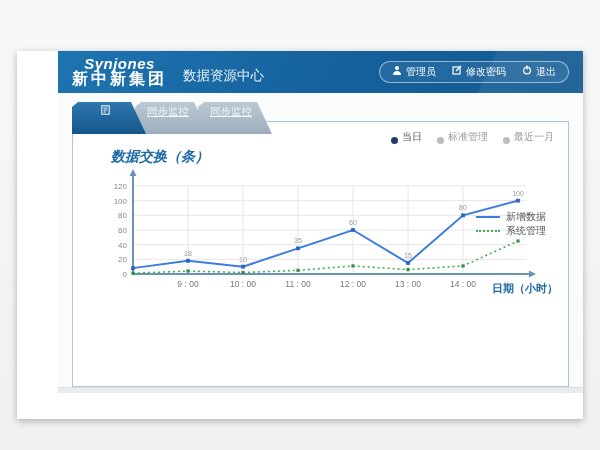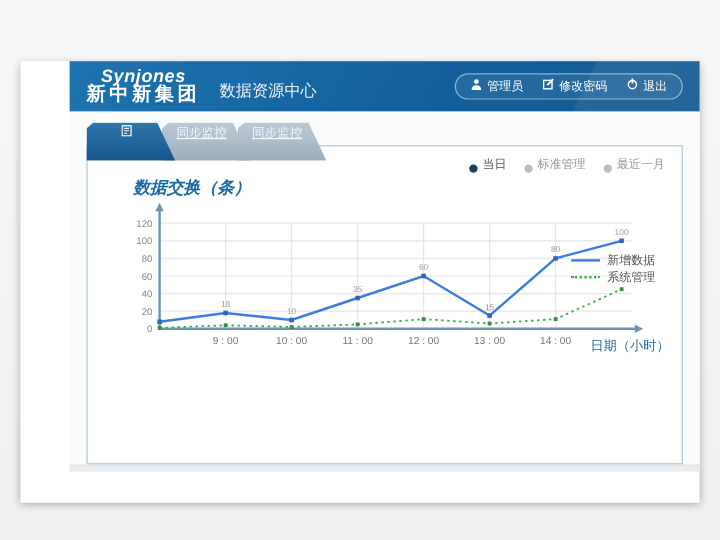--- a/index.html
+++ b/index.html
@@ -61,21 +61,21 @@
     border:1px solid #a9c6dc; background:#fff;
   }
   
   .radios { position:absolute; top:8px; right:14px; display:flex; gap:15px; }
   .radio { display:flex; align-items:flex-end; gap:4px; font-size:10px; color:#999; cursor:pointer; }
   .radio .dot { width:7px; height:7px; border-radius:50%; background:#bcbcbc; }
   .radio.selected { color:#555; }
   .radio.selected .dot { background:#1d3f66; }
   
   .ylabel { position:absolute; left:38px; top:26px; font-size:14px; font-weight:bold; color:#1a6aa6;font-style:italic; }
-  .xlabel { position:absolute; right:10px; top:159px; font-size:11px; font-weight:normal; color:#1a6aa6; }
+  .xlabel { position:absolute; right:10px; top:159px; font-size:11px; font-weight:bold; color:#1a6aa6; }
   .chart { position:absolute; left:14px; top:40px; }
   .legend { position:absolute; right:22px; top:88px; display:flex; flex-direction:column; gap:0;align-items:center; }
   .legend-item { display:flex; align-items:center; gap:6px; font-size:10px; color:#555; }
   .legend-sample { width:24px; height:0; }
   .legend-sample.solid { border-top:2px solid #3d7de0; }
   .legend-sample.dotted { border-top:2px dotted #3faf4e; }
   
   .note { position:absolute; left:26px; top:206px; width:505px; font-size:9px; color:#9a9a9a; line-height:1.4; }
   .note-prefix { color:#d9534f; }
   .page-footer { height:6px; background:#e9ebec; border-top:1px solid #dcdedf; }

